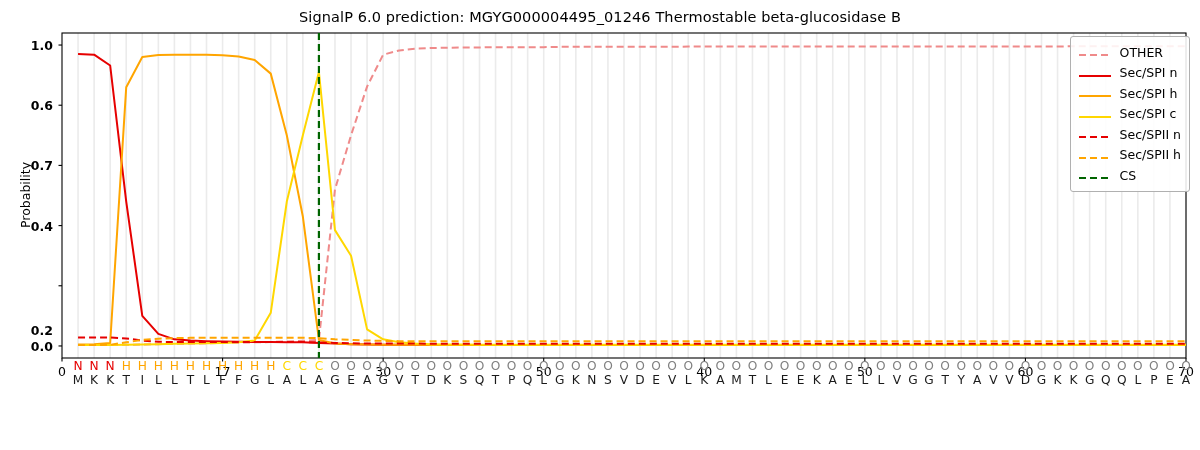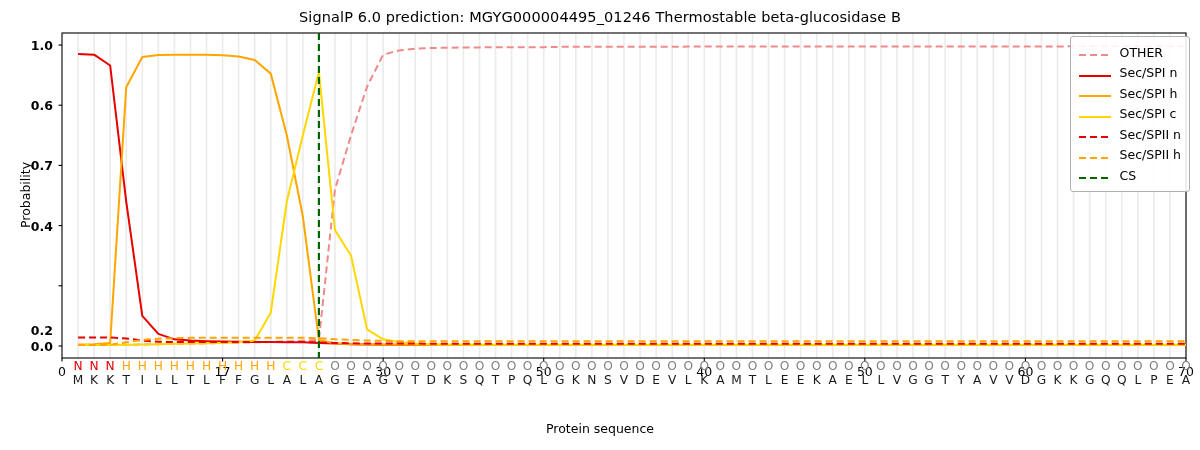--- a/index.html
+++ b/index.html
@@ -88,21 +88,20 @@
   }
 </style>
 </head>
 <body>
 
 <div id="figure">
 
   <div class="title">SignalP 6.0 prediction: MGYG000004495_01246 Thermostable beta-glucosidase B</div>
 
   <div id="ylabel-el" class="ylabel" style="left: 18px; top: 227.5px;">Probability</div>
-  <div id="xlabel-el" class="xlabel" style="left: 0px; top: 421px;">Protein sequence</div>
 
   <svg id="plot-svg" width="1200" height="450" style="position:absolute;left:0;top:0;">
       <line x1="78.05714285714285" y1="33" x2="78.05714285714285" y2="358" stroke="#ebebeb" stroke-width="1.6"></line>
       <line x1="94.11428571428571" y1="33" x2="94.11428571428571" y2="358" stroke="#ebebeb" stroke-width="1.6"></line>
       <line x1="110.17142857142858" y1="33" x2="110.17142857142858" y2="358" stroke="#ebebeb" stroke-width="1.6"></line>
       <line x1="126.22857142857143" y1="33" x2="126.22857142857143" y2="358" stroke="#ebebeb" stroke-width="1.6"></line>
       <line x1="142.28571428571428" y1="33" x2="142.28571428571428" y2="358" stroke="#ebebeb" stroke-width="1.6"></line>
       <line x1="158.34285714285716" y1="33" x2="158.34285714285716" y2="358" stroke="#ebebeb" stroke-width="1.6"></line>
       <line x1="174.4" y1="33" x2="174.4" y2="358" stroke="#ebebeb" stroke-width="1.6"></line>
       <line x1="190.45714285714286" y1="33" x2="190.45714285714286" y2="358" stroke="#ebebeb" stroke-width="1.6"></line>

